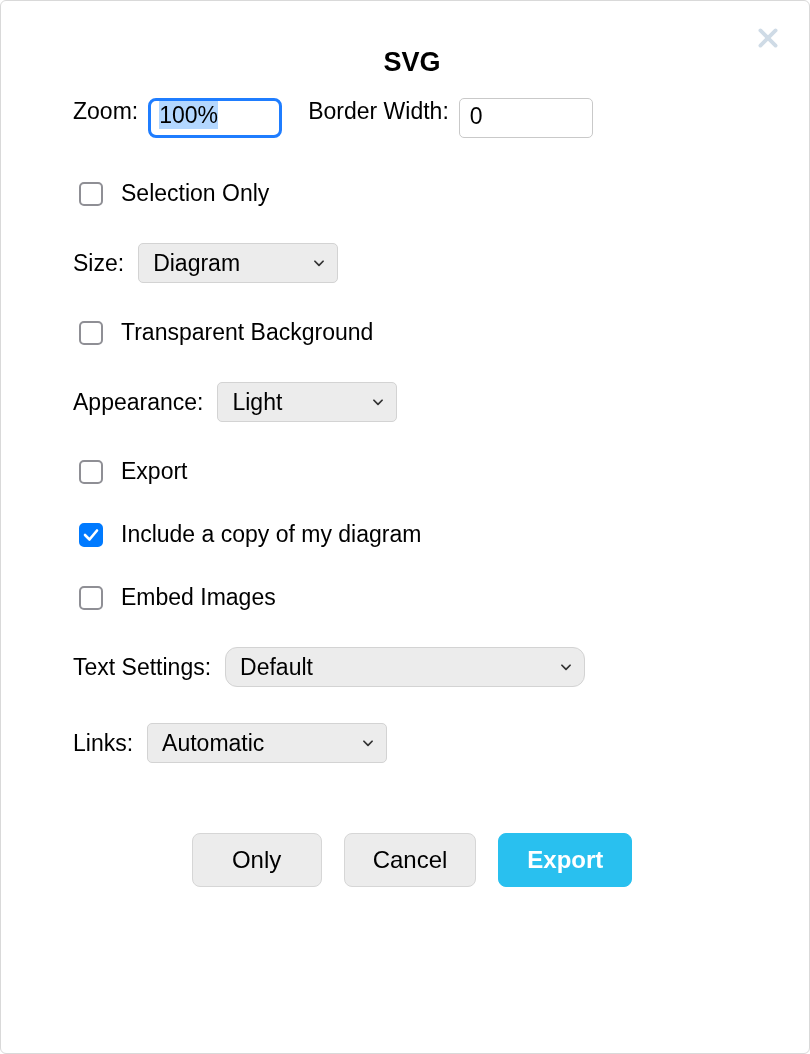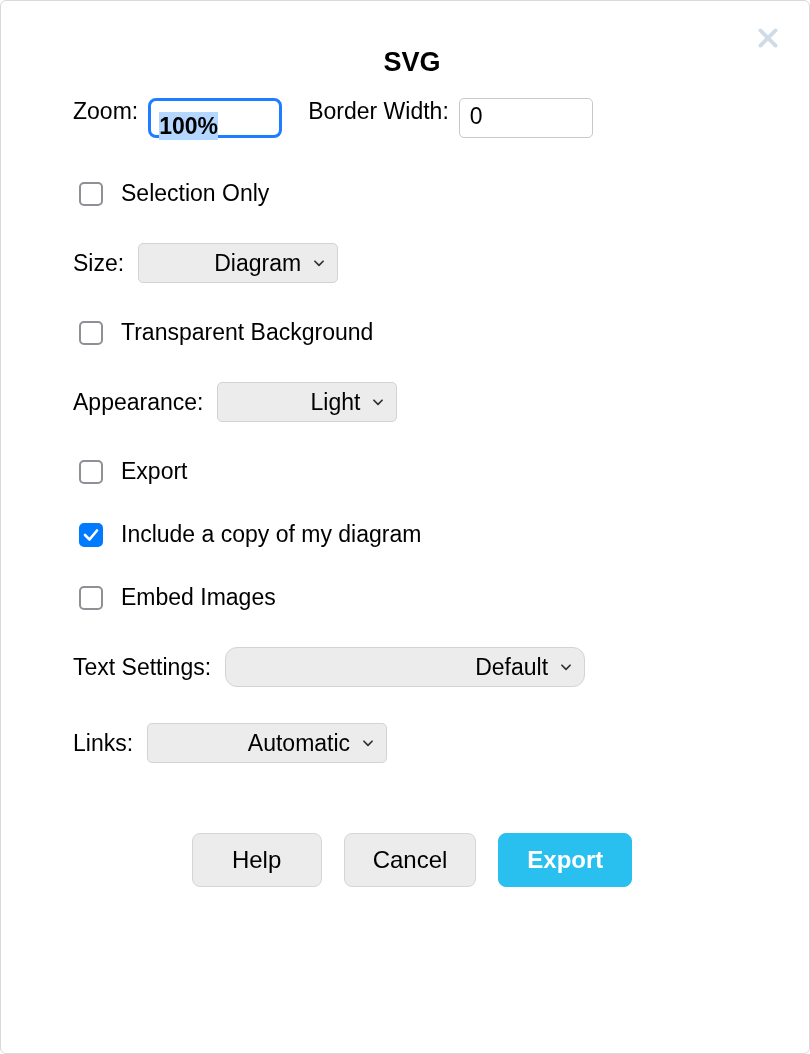--- a/index.html
+++ b/index.html
@@ -53,22 +53,21 @@
   border-radius: 5px;
   font-size: 23px;
   padding: 4px 10px;
   background: #fff;
   font-family: inherit;
 }
 .text-input.zoom {
   width: 134px;
   border: 3px solid #1f7dff;
   border-radius: 8px;
-  padding: 12px 8px;
-  font-weight: bold;
+  padding: 1px 8px;
 }
 .text-input.zoom .sel {
   background: #b3d7ff;
   padding: 1px 0;
 }
 .text-input.bw {
   width: 134px;
 }
 .zoom-row { margin-bottom: 42px; }
 .zoom-row .gap { width: 26px; }
@@ -98,21 +97,20 @@
 .select {
   height: 40px;
   background: #ececec;
   border: 1px solid #d3d3d3;
   border-radius: 5px;
   display: inline-flex;
   align-items: center;
   padding: 0 36px 0 14px;
   position: relative;
   font-size: 23px;
-  justify-content: flex-end;
 }
 .select .chev {
   position: absolute;
   right: 10px;
   top: 50%;
   transform: translateY(-50%);
   width: 16px;
   height: 16px;
   display:flex;align-items:center;justify-content:center;
   color:#333;
@@ -243,18 +241,18 @@
       <span>Automatic</span>
       <span class="chev">
           <svg viewBox="0 0 24 24" width="14" height="14" fill="none" stroke="currentColor" stroke-width="3" stroke-linecap="round" stroke-linejoin="round">
             <polyline points="5 9 12 16 19 9"></polyline>
           </svg>
         </span>
     </div>
   </div>
 
   <div class="footer">
-    <div class="btn">Help</div>
+    <div class="btn">Only</div>
     <div class="btn">Cancel</div>
     <div class="btn primary">Export</div>
   </div>
 
 </div>
 
 </body></html>

